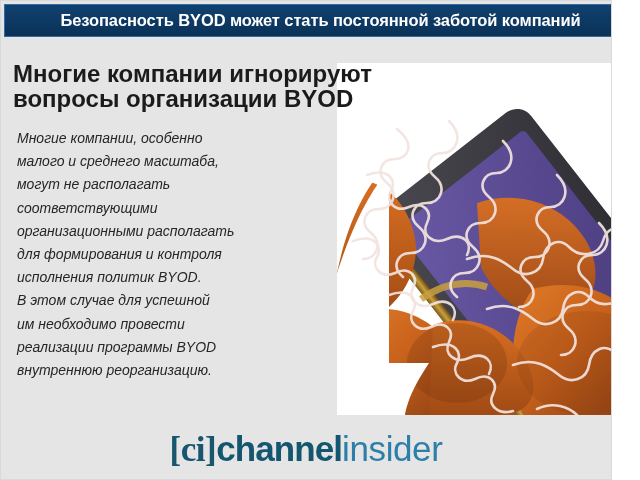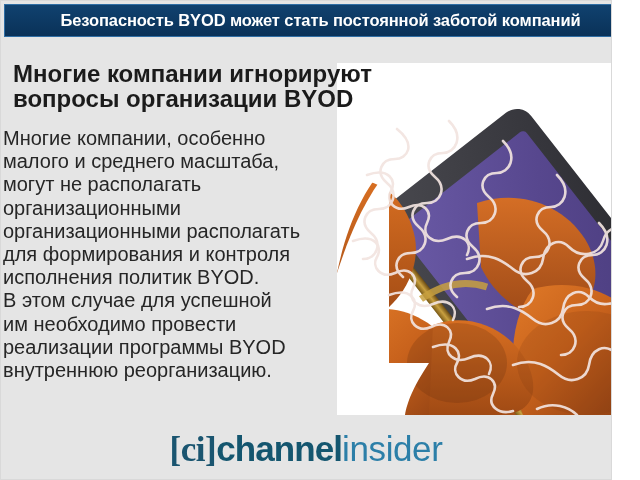--- a/index.html
+++ b/index.html
@@ -65,27 +65,28 @@
     font-size: 24px;
     font-weight: bold;
     line-height: 25px;
     color: #1b1b1b;
     font-family: "Liberation Sans", sans-serif;
   }
   .heading .hline { display: block; }
 
   .body-copy {
     position: absolute;
-    left: 2px;
+    left: 16px;
     top: 126px;
     width: 330px;
-    font-size: 20px;
+    font-size: 14px;
     line-height: 23.2px;
     color: #262626;
     font-family: "Liberation Sans", sans-serif;
+    font-style: italic;
   }
   .body-copy .bline { display: block; white-space: nowrap; }
 
   
   .logo {
     position: absolute;
     left: 0;
     right: 0;
     top: 428px;
     text-align: center;
@@ -220,21 +221,21 @@
 
   <div class="heading">
     <span class="hline">Многие компании игнорируют</span>
     <span class="hline">вопросы организации BYOD</span>
   </div>
 
   <div class="body-copy">
     <span class="bline">Многие компании, особенно</span>
     <span class="bline">малого и среднего масштаба,</span>
     <span class="bline">могут не располагать</span>
-    <span class="bline">организационными</span>
+    <span class="bline">соответствующими</span>
     <span class="bline">организационными располагать</span>
     <span class="bline">для формирования и контроля</span>
     <span class="bline">исполнения политик BYOD.</span>
     <span class="bline">В этом случае для успешной</span>
     <span class="bline">им необходимо провести</span>
     <span class="bline">реализации программы BYOD</span>
     <span class="bline">внутреннюю реорганизацию.</span>
   </div>
 
   <div class="logo">

